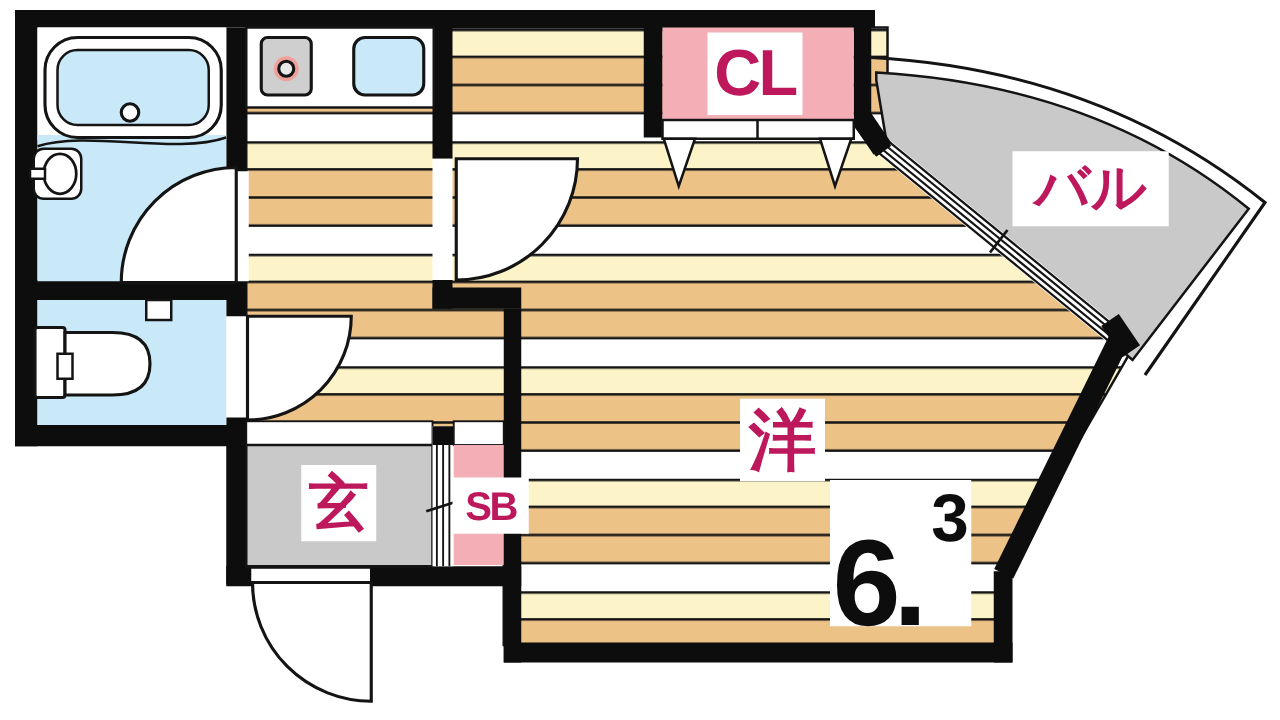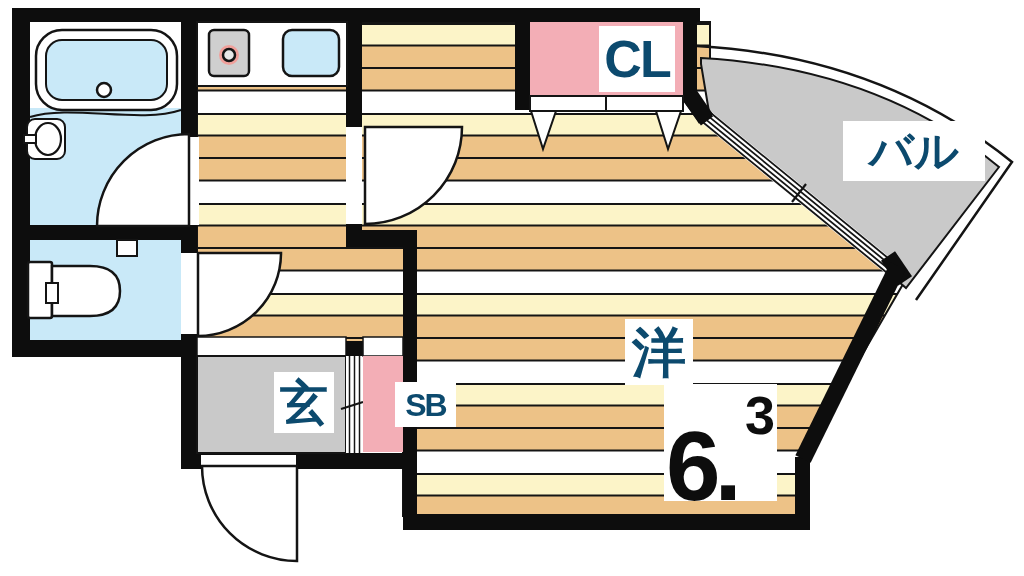--- a/index.html
+++ b/index.html
@@ -1,22 +1,22 @@
 <!DOCTYPE html>
 <html><head>
 <meta charset="utf-8">
 <style>
   html,body{margin:0;padding:0;background:#ffffff;}
   #stage{position:relative;width:1024px;height:576px;background:#ffffff;overflow:hidden;
          font-family:"Liberation Sans", sans-serif;}
   #plan-svg{position:absolute;left:0;top:0;}
-  .label{position:absolute;background:#ffffff;color:#0c4a6e;display:flex;
-         align-items:center;justify-content:center;font-weight:bold;line-height:1;margin-left:33px;}
+  .label{position:absolute;background:#ffffff;color:#be185d;display:flex;
+         align-items:center;justify-content:center;font-weight:bold;line-height:1;}
   .label-cl{left:566px;top:26px;width:76px;height:66px;font-size:52px;letter-spacing:-2px;}
-  .label-bal{left:810px;top:121px;width:142px;height:60px;font-size:44px;}
+  .label-bal{left:810px;top:121px;width:125px;height:60px;font-size:44px;}
   .label-gen{left:241px;top:372px;width:60px;height:61px;font-size:48px;}
   .label-sb{left:362px;top:382px;width:61px;height:45px;font-size:32px;letter-spacing:-2px;}
   .label-yo{left:592px;top:319px;width:68px;height:66px;font-size:54px;}
   .label-size{left:664px;top:384px;width:113px;height:117px;background:#ffffff;position:absolute;}
   .size-main{position:absolute;left:2px;bottom:-14px;font-size:98px;font-weight:bold;color:#0d0d0d;
              letter-spacing:-6px;line-height:1;}
   .size-sup{position:absolute;right:2px;top:4px;font-size:54px;font-weight:bold;color:#0d0d0d;line-height:1;}
 </style>
 </head>
 <body>

